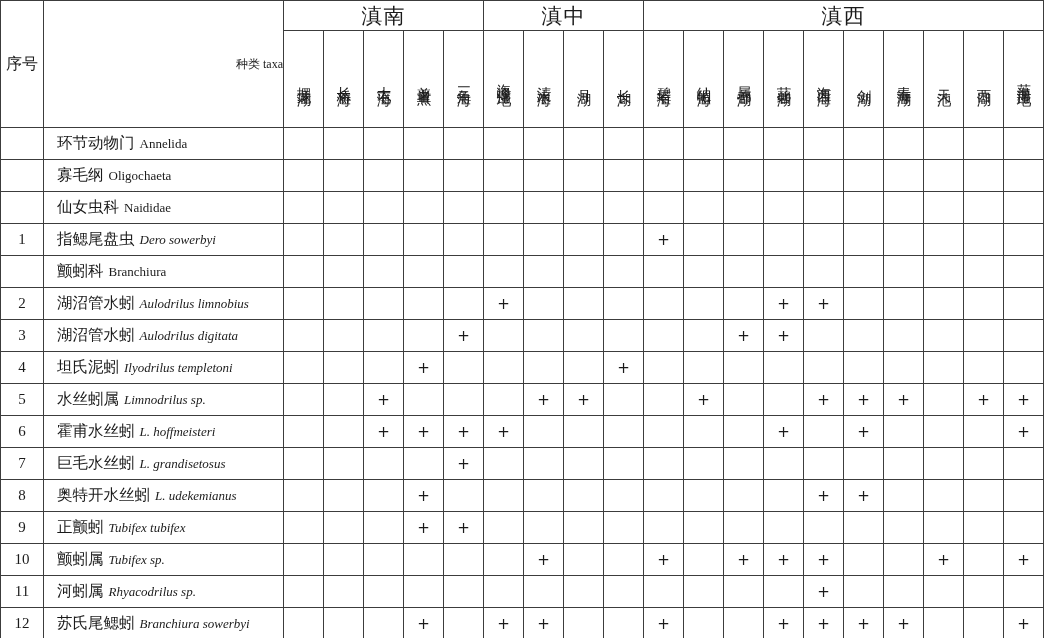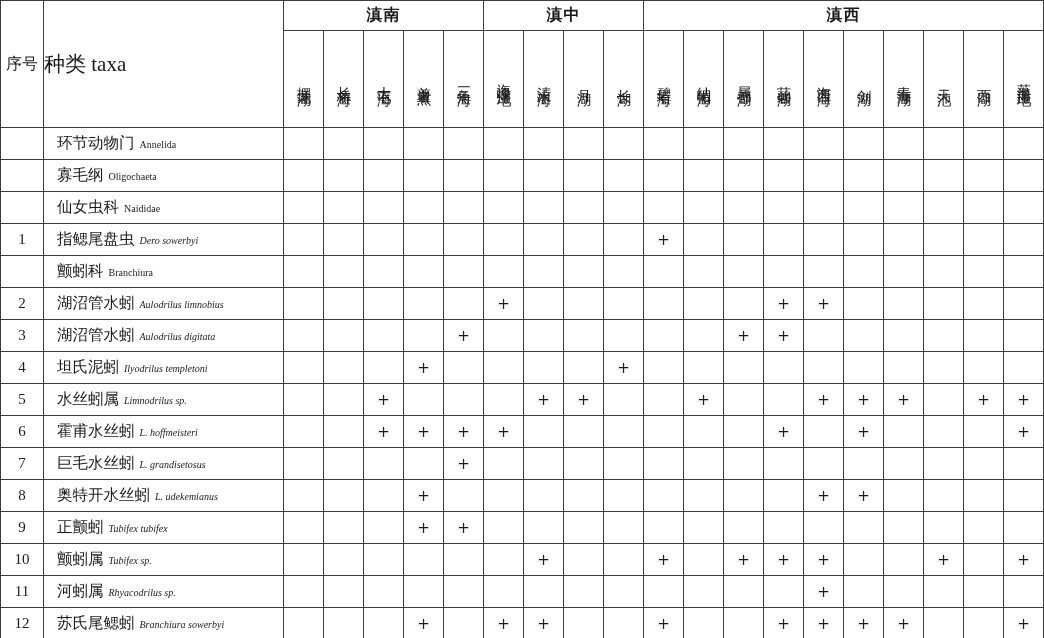--- a/index.html
+++ b/index.html
@@ -35,31 +35,30 @@
   tr.region-row { height: 30px; }
   tr.lake-row { height: 97px; }
   tbody tr { height: 32px; }
 
   th.corner-serial {
     font-size: 16px;
     text-align: center;
     vertical-align: middle;
   }
   th.corner-taxa {
+    font-size: 12px;
+    text-align: right;
+    vertical-align: middle;
+    margin-top: 31px;
+  }
+  th.region-h {
     font-size: 21px;
-    text-align: left;
-    vertical-align: middle;
-    margin-top: 31px;
-  }
-  th.region-h {
-    font-size: 16px;
     text-align: center;
     vertical-align: middle;
     letter-spacing: 1px;
-    font-weight: bold;
   }
   th.lake-h {
     text-align: center;
     vertical-align: middle;
   }
   .vert {
     display: inline-block;
     writing-mode: vertical-rl;
     text-orientation: upright;
     font-size: 14.5px;
@@ -73,21 +72,21 @@
   }
   td.species-cell {
     text-align: left;
     vertical-align: middle;
     padding-left: 13px;
     font-size: 15.5px;
     white-space: nowrap;
   }
   .species-latin {
     font-family: "Liberation Serif", "DejaVu Serif", serif;
-    font-size: 10px;
+    font-size: 13px;
     margin-left: 5px;
   }
   .species-latin.italic { font-style: italic; }
   td.mark-cell {
     text-align: center;
     vertical-align: middle;
     font-size: 15px;
     font-family: "DejaVu Sans", sans-serif;
   }
 </style>

